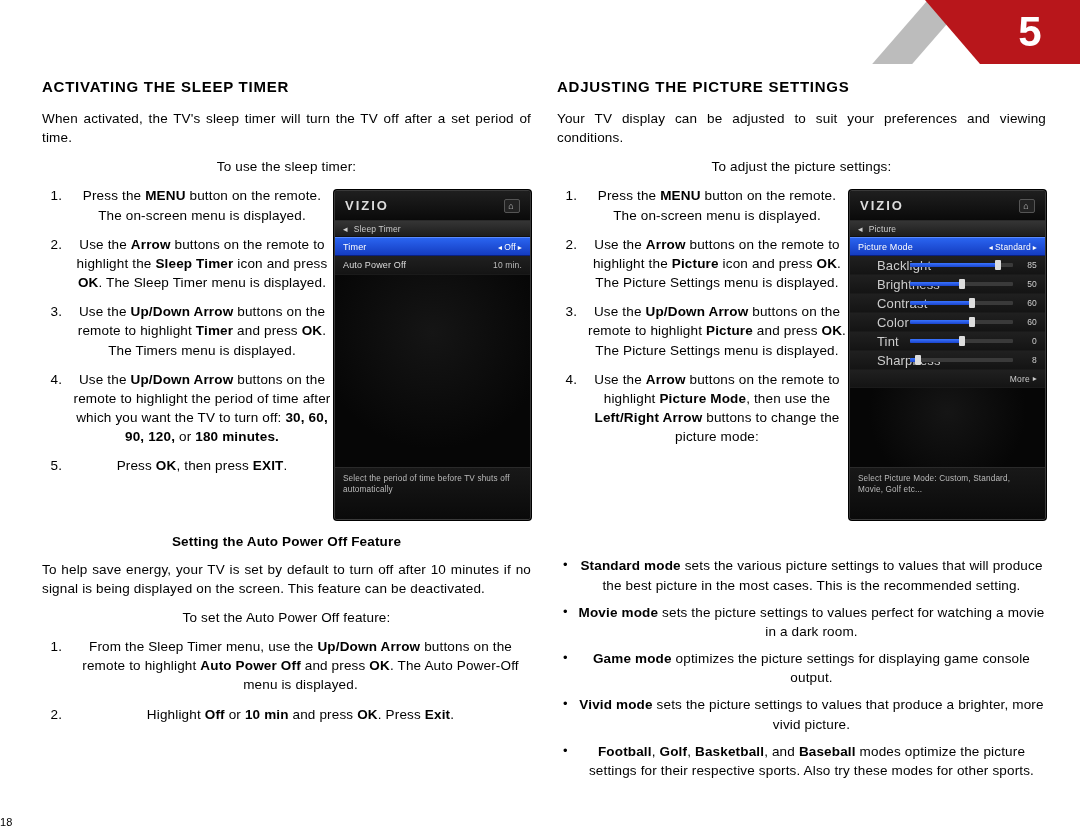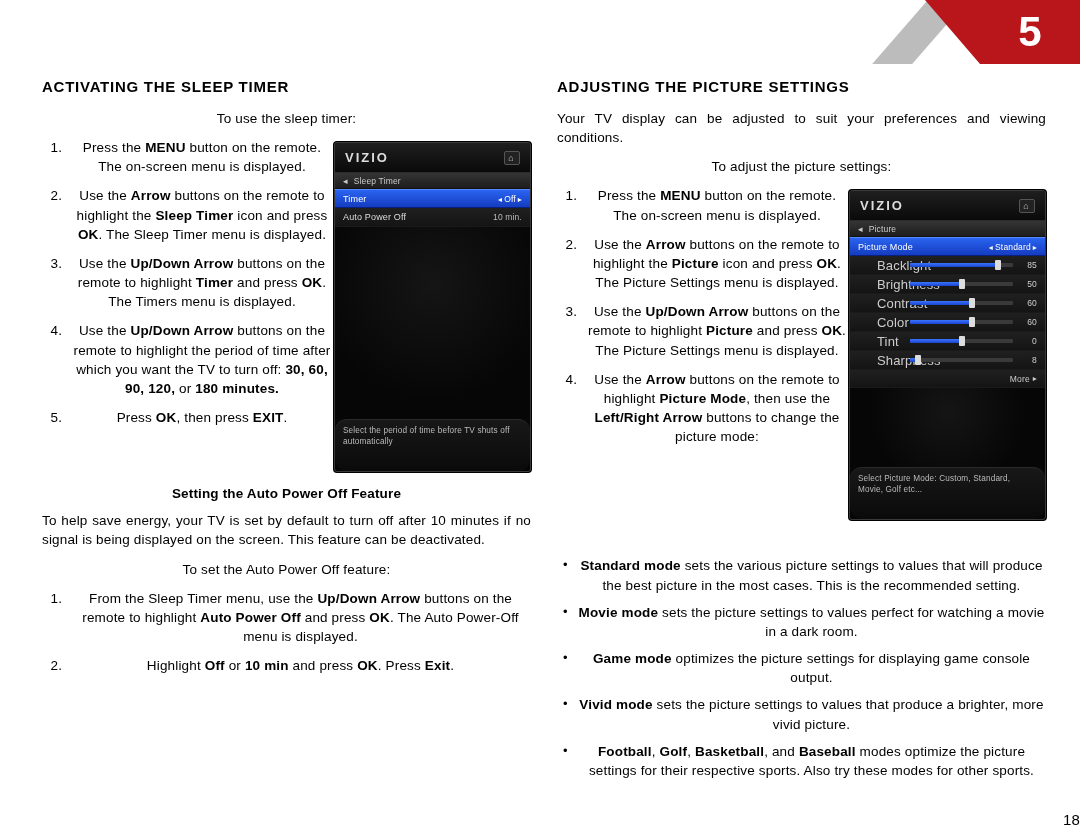--- a/index.html
+++ b/index.html
@@ -166,42 +166,42 @@
   }
   .osd .more::after { content: " ▸"; font-size: 8px; margin-left: 3px; }
   .osd .spacer { flex: 1; background: radial-gradient(circle at 50% 30%, #151515, #060606 70%); }
   .osd .footer {
     padding: 6px 8px 24px;
     font-size: 8.2px; line-height: 1.3;
     color: #bbb;
     background: linear-gradient(#181818,#0a0a0a);
     border-top: 1px solid #2a2a2a;
     min-height: 34px;
-    border-radius: 12px;
   }
   .pagenum {
     position: absolute;
     bottom: 6px; left: 0; right: 0;
-    text-align: right;
-    font-size: 15px;
+    text-align: left;
+    font-size: 11px;
   }
 </style>
 </head>
 <body>
 
 <div class="chapter-tab">
   <div class="gray"></div>
   <div class="tri"></div>
   <div class="red">5</div>
 </div>
 
 <div class="page">
 
   <div class="col">
     <h2>ACTIVATING THE SLEEP TIMER</h2>
+    <p class="justify">When activated, the TV's sleep timer will turn the TV off after a set period of time.</p>
     <p>To use the sleep timer:</p>
 
     <div class="wrap">
       <ol>
         <li>Press the <span class="b">MENU</span> button on the remote. The on-screen menu is displayed.</li>
         <li>Use the <span class="b">Arrow</span> buttons on the remote to highlight the <span class="b">Sleep Timer</span> icon and press <span class="b">OK</span>. The Sleep Timer menu is displayed.</li>
         <li>Use the <span class="b">Up/Down Arrow</span> buttons on the remote to highlight <span class="b">Timer</span> and press <span class="b">OK</span>. The Timers menu is displayed.</li>
         <li>Use the <span class="b">Up/Down Arrow</span> buttons on the remote to highlight the period of time after which you want the TV to turn off: <span class="b">30, 60, 90, 120,</span> or <span class="b">180 minutes.</span></li>
         <li>Press <span class="b">OK</span>, then press <span class="b">EXIT</span>.</li>
       </ol>

